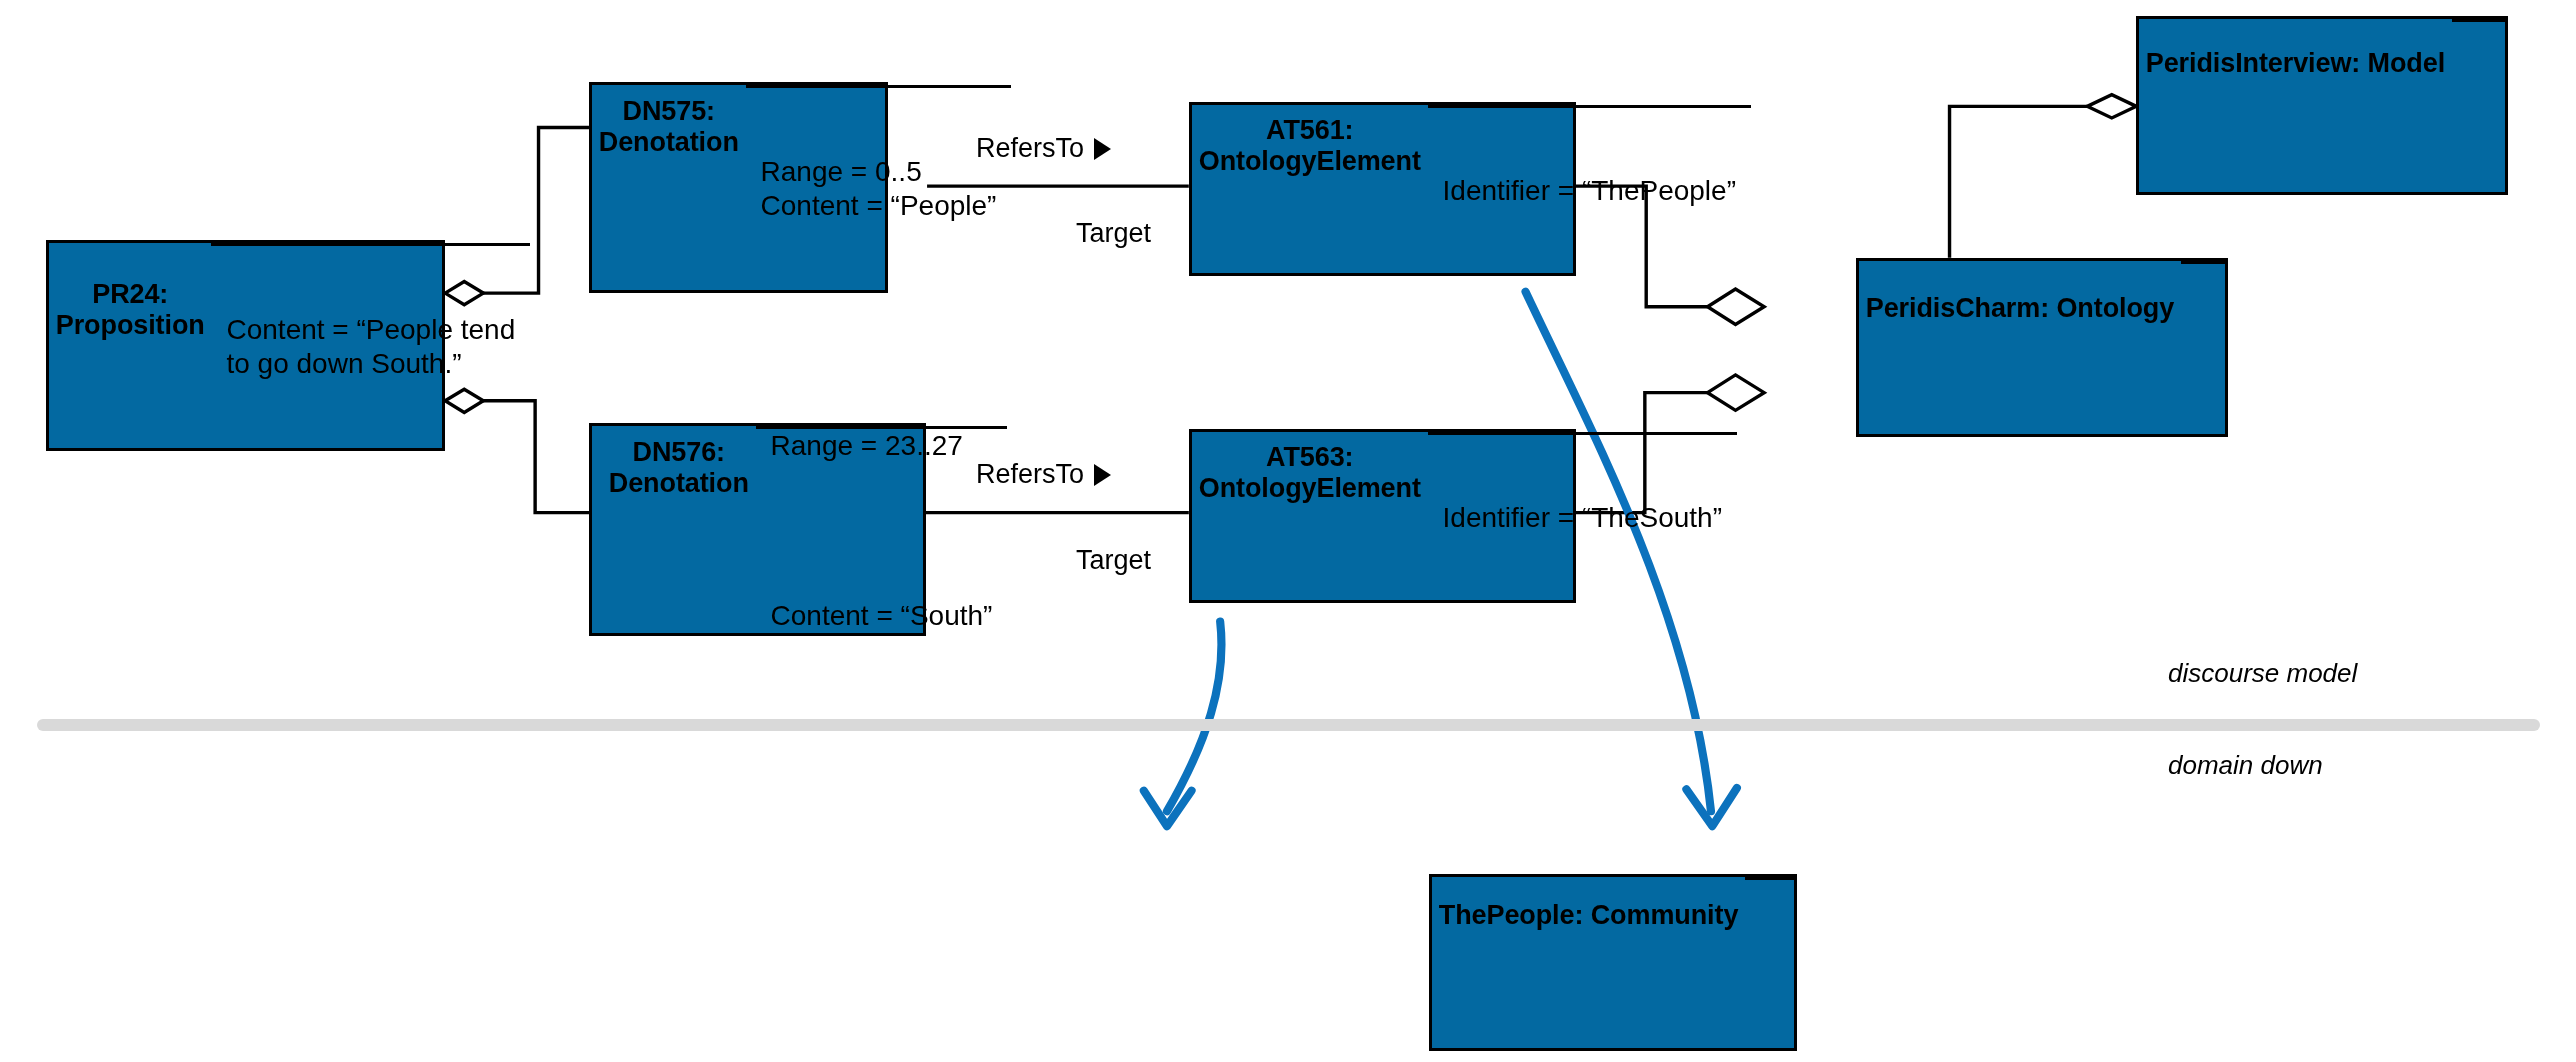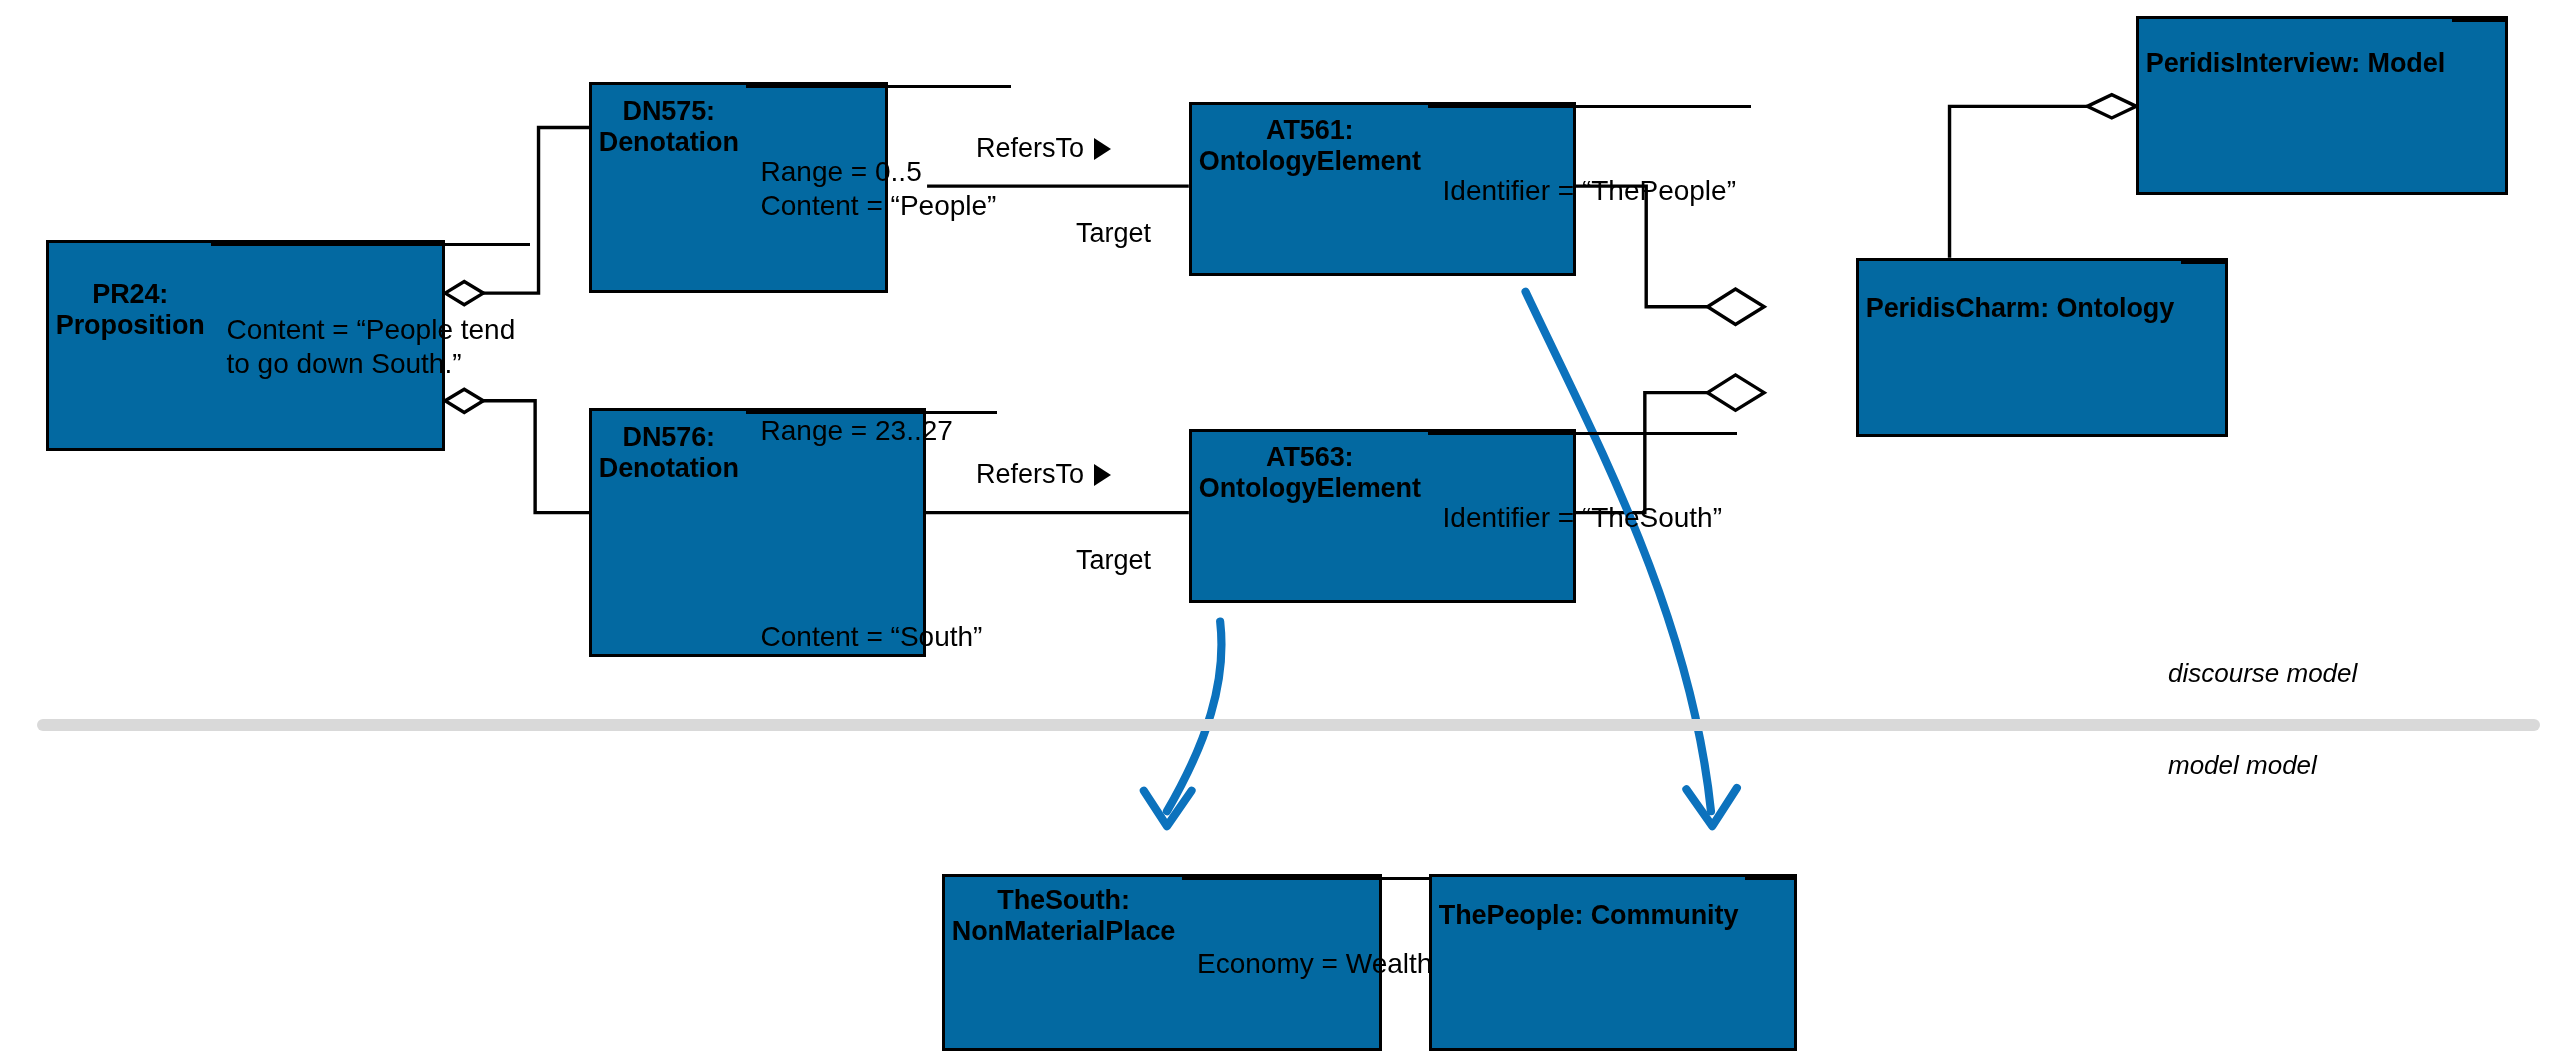--- a/index.html
+++ b/index.html
@@ -146,39 +146,39 @@
     <g>
       <path class="blue" d="M2238,428 C2338,640 2480,900 2510,1190"></path>
       <polyline class="blue" points="2474,1158 2512,1212 2548,1156"></polyline>
     </g>
   </svg>
 
   <div class="divider" style="left:37px; top:719px; width:2503px; height:11.6px;"></div>
 
   <div class="layer-label" style="left:2168px; top:658px; width:375px; font-size:26px;">discourse model</div>
 
-  <div class="layer-label" style="left:2168px; top:750px; width:375px; font-size:26px;">model model</div>
+  <div class="layer-label" style="left:2168px; top:750px; width:375px; font-size:26px;">domain down</div>
 
   <div class="uml-box" style="left:46px; top:240px; width:399px; height:211px;">
     <div class="uml-head" style="height:99px; font-size:27px;margin-top:17px;">PR24: Proposition</div>
     <div class="uml-body" style="font-size:28px;">
       <div class="attr">Content = “People tend</div>
       <div class="attr">to go down South.”</div>
     </div>
   </div>
 
   <div class="uml-box" style="left:589px; top:82px; width:299px; height:211px;">
     <div class="uml-head" style="height:83px; font-size:27px;">DN575: Denotation</div>
     <div class="uml-body" style="font-size:28px;">
       <div class="attr">Range = 0..5</div>
       <div class="attr">Content = “People”</div>
     </div>
   </div>
 
-  <div class="uml-box" style="left:589px; top:408px; width:337px; height:249px;">
+  <div class="uml-box" style="left:589px; top:423px; width:337px; height:213px;padding-left:10px;">
     <div class="uml-head" style="height:83px; font-size:27px;">DN576: Denotation</div>
     <div class="uml-body" style="font-size:28px;justify-content:space-between;">
       <div class="attr">Range = 23..27</div>
       <div class="attr">Content = “South”</div>
     </div>
   </div>
 
   <div class="uml-box" style="left:1189px; top:102px; width:387px; height:174px;">
     <div class="uml-head" style="height:82px; font-size:27px;">AT561: OntologyElement</div>
     <div class="uml-body centered-text" style="font-size:28px;">
@@ -196,26 +196,20 @@
   <div class="uml-box" style="left:1856px; top:258px; width:372px; height:179px;">
     <div class="uml-head" style="height:95px; font-size:27px;">PeridisCharm: Ontology</div>
     <div class="uml-body" style="font-size:28px;"></div>
   </div>
 
   <div class="uml-box" style="left:2136px; top:16.4px; width:372px; height:179px;">
     <div class="uml-head" style="height:89px; font-size:27px;">PeridisInterview: Model</div>
     <div class="uml-body" style="font-size:28px;"></div>
   </div>
 
-  <div class="uml-box" style="left:942px; top:874px; width:440px; height:177px;">
-    <div class="uml-head" style="height:77px; font-size:27px;">TheSouth: NonMaterialPlace</div>
-    <div class="uml-body centered-text" style="font-size:28px;">
-      <div class="attr">Economy = Wealthy</div>
-    </div>
-  </div>
 
   <div class="uml-box" style="left:1429px; top:874px; width:368px; height:177px;">
     <div class="uml-head" style="height:77px; font-size:27px;">ThePeople: Community</div>
     <div class="uml-body" style="font-size:28px;"></div>
   </div>
 
   <div class="edge-label" style="left:976px; top:133px; font-size:27px;">
     <span>RefersTo</span>
     <span class="tri"></span>
   </div>

